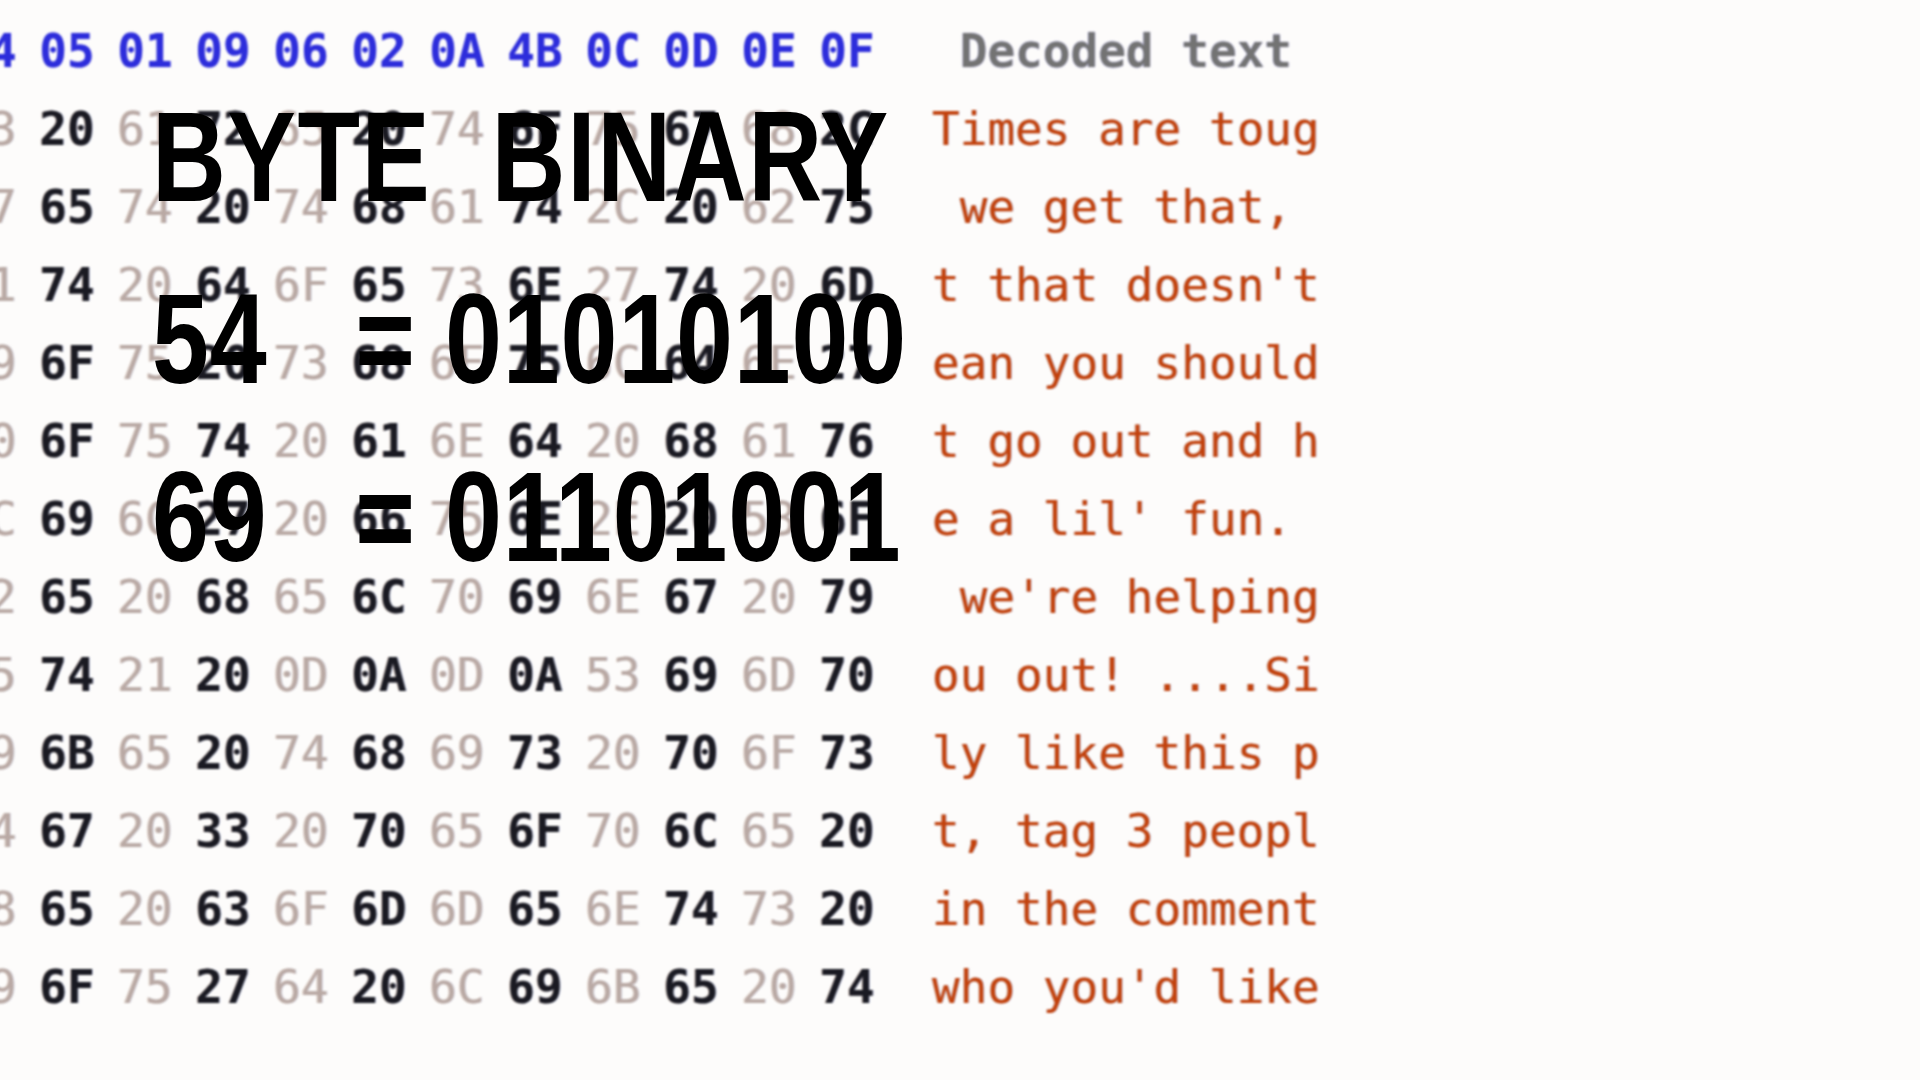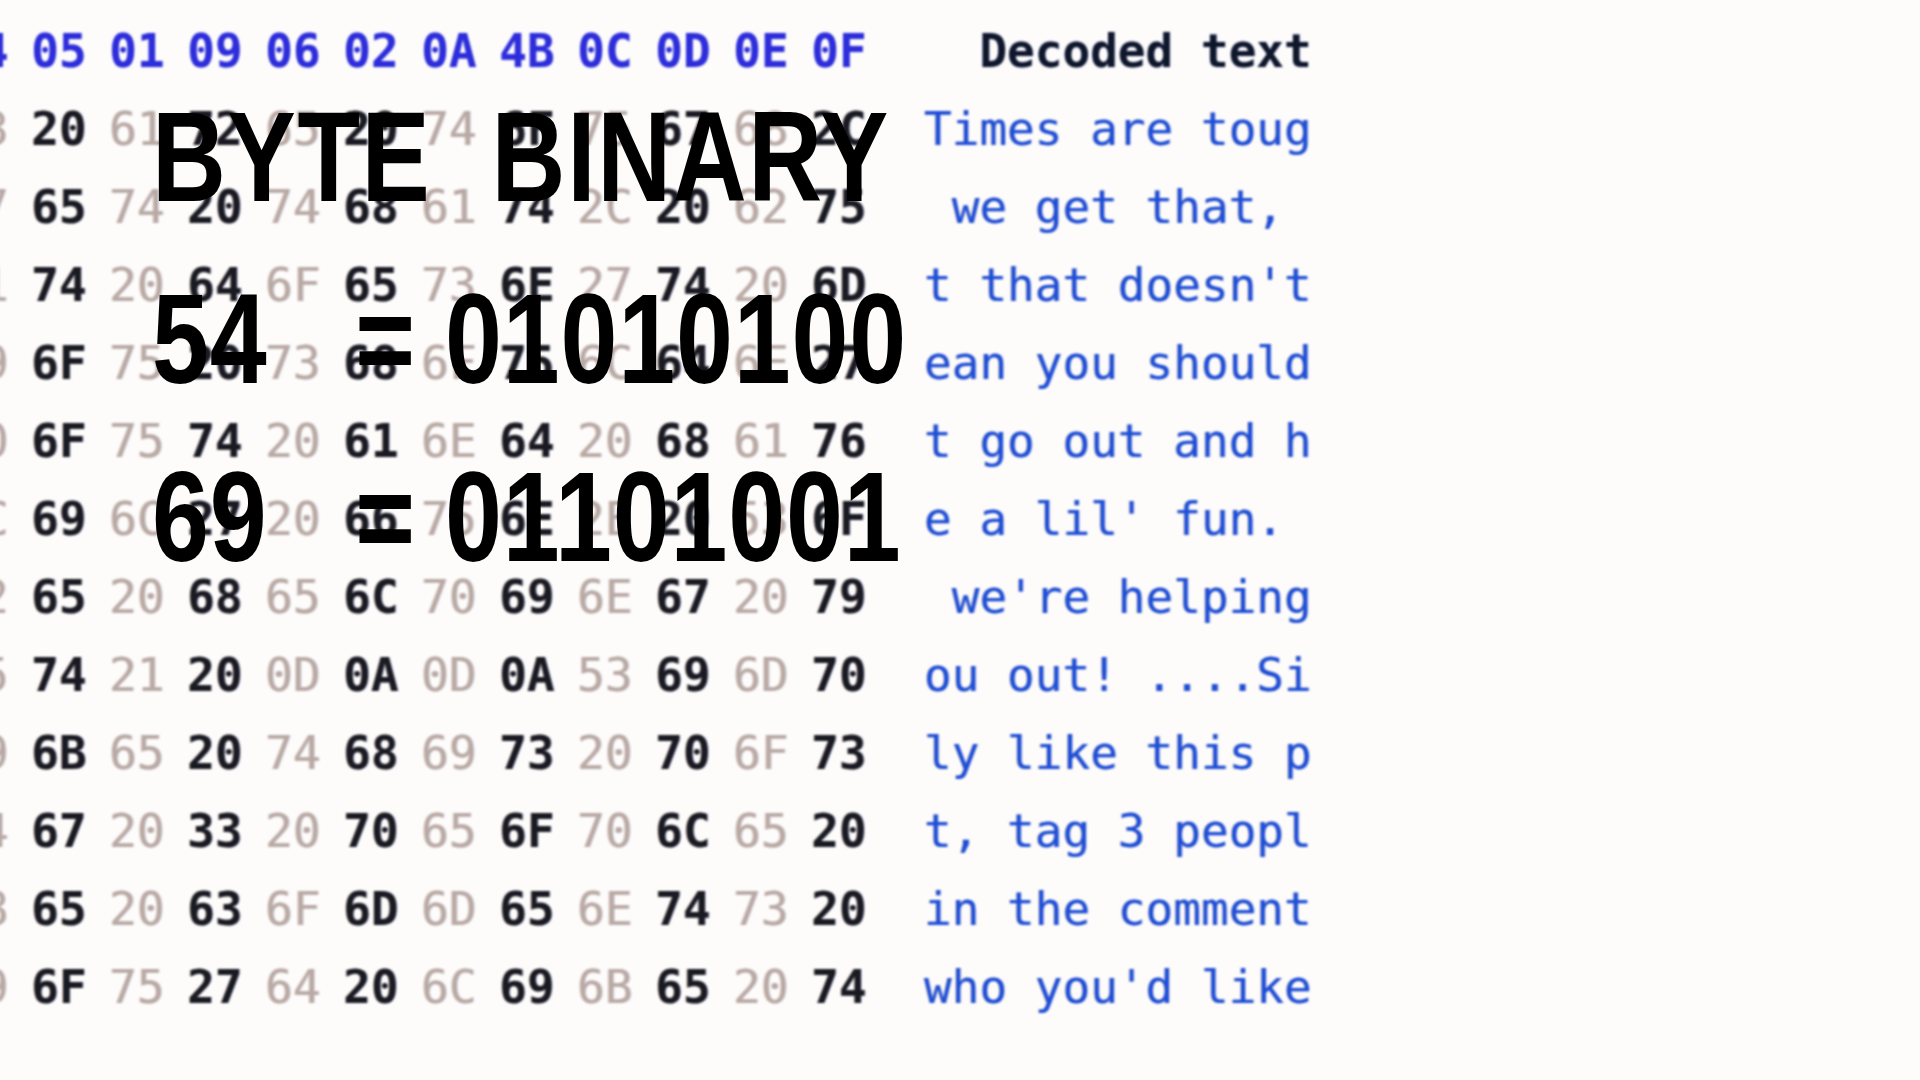--- a/index.html
+++ b/index.html
@@ -48,23 +48,23 @@
   th.colhead {
     color: #2d2ddb;
     font-weight: bold;
     width: 78px;
     height: 78px;
     text-align: center;
     vertical-align: middle;
     text-shadow: 0 0 1.2px rgba(60,60,220,0.55);
   }
   th.txthead {
-    color: #0f172a;
+    color: #737373;
     font-weight: bold;
-    text-align: right;
+    text-align: center;
     padding-left: 46px;
     vertical-align: middle;
     text-shadow: 0 0 1.2px rgba(60,60,220,0.55);
   }
 
   td.byte {
     width: 78px;
     height: 78px;
     text-align: center;
     vertical-align: middle;
@@ -75,32 +75,32 @@
     font-weight: bold;
     text-shadow: -1px 0 0 rgba(150,110,90,0.35), 1px 0 0 rgba(90,110,180,0.35);
   }
   td.byte.b-light {
     color: #b9a9a4;
     font-weight: normal;
     text-shadow: -1px 0 0 rgba(200,170,150,0.45), 1px 0 0 rgba(170,175,205,0.4);
   }
 
   td.decoded {
-    color: #1d4ed8;
+    color: #c2410c;
     padding-left: 46px;
     white-space: pre;
     vertical-align: middle;
     text-shadow: -1px 0 0 rgba(160,120,100,0.30), 1px 0 0 rgba(95,110,185,0.30);
   }
 
   
   #hexlayer .blurwrap {
     filter: blur(0.9px);
     position: absolute;
-    left: 0; top: 0;
+    left: 8px; top: 0;
     width: 1576px; height: 1080px;
   }
 
   
   #overlay {
     position: absolute;
     left: 0;
     top: 8px;
     width: 1554px;
     height: 1080px;

